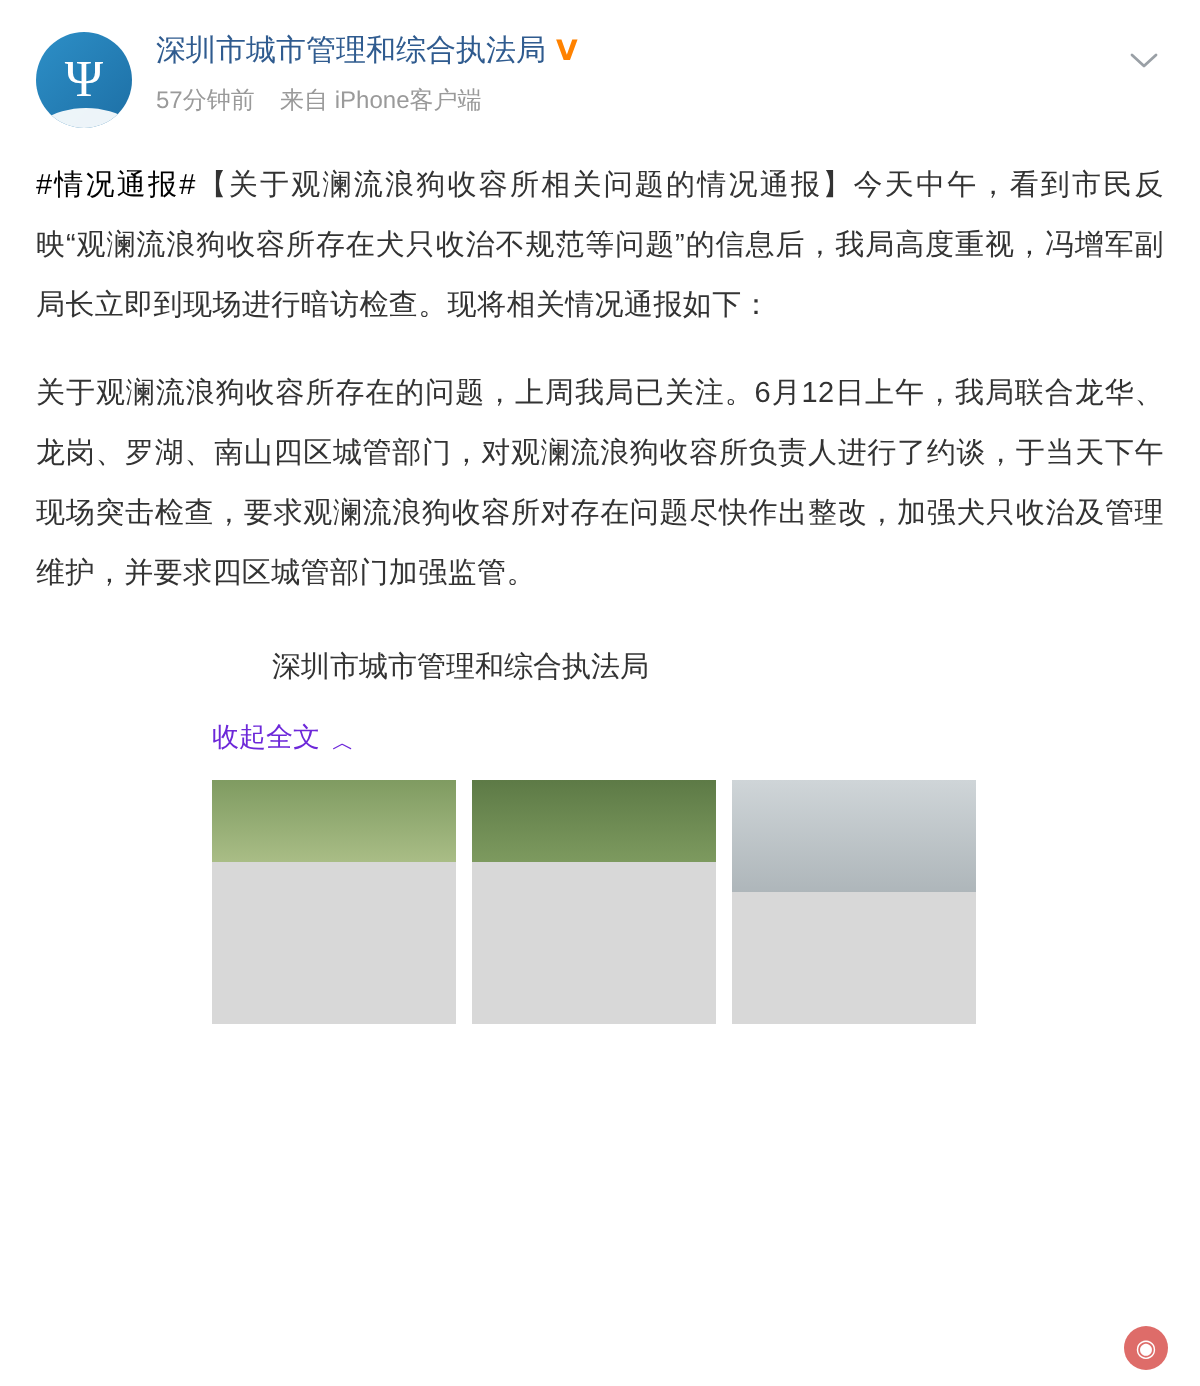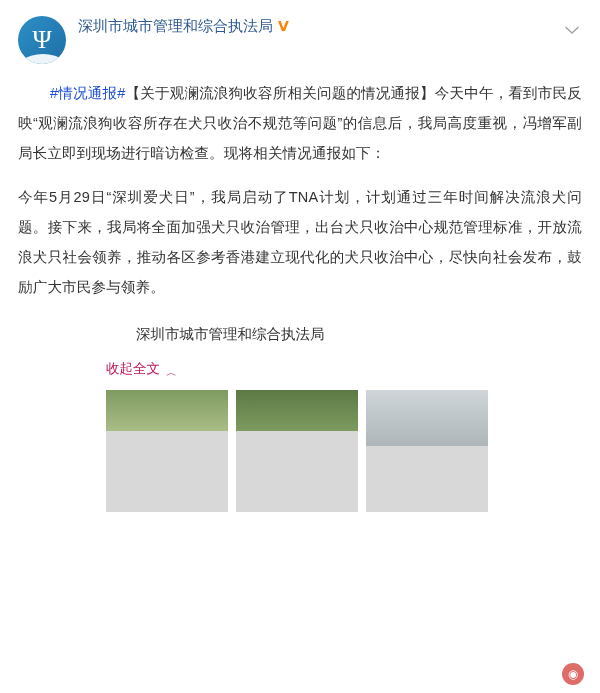--- a/index.html
+++ b/index.html
@@ -111,35 +111,34 @@
     line-height: 30px;
     color: #333333;
     letter-spacing: .2px;
   }
   .content p {
     margin: 0 0 14px 0;
     text-align: justify;
   }
   .content p:last-child { margin-bottom: 0; }
   .topic {
-    color: #1d4ed8;
-    margin-left: 32px;
+    color: #000000;
   }
   .signature {
     margin-top: 18px;
     padding-left: 118px;
     font-size: 14.5px;
     line-height: 28px;
     color: #333333;
   }
   .collapse {
     margin-top: 12px;
     padding-left: 88px;
     font-size: 13.5px;
-    color: #be185d;
+    color: #6d28d9;
     cursor: pointer;
     display: flex;
     align-items: flex-end;
   }
   .collapse .caret {
     margin-left: 6px;
     font-size: 11px;
     line-height: 1;
   }
 
@@ -199,32 +198,38 @@
     <div class="avatar">
       <div class="glyph">Ψ</div>
       <div class="wave"></div>
     </div>
 
     <div class="head-text">
       <div class="name-row">
         <span class="username">深圳市城市管理和综合执法局</span>
         <span class="verified">V</span>
       </div>
+      <div class="meta-row">
+        <span>57分钟前</span>
+        <span class="meta-sep"></span>
+        <span class="meta-source">来自</span>
+        <span class="meta-source">iPhone客户端</span>
+      </div>
     </div>
 
     <div class="chevron">
       <svg width="20" height="20" viewBox="0 0 20 20" aria-hidden="true">
         <path d="M4 7.5 L10 13 L16 7.5" fill="none" stroke="#9aa0a6" stroke-width="1.4" stroke-linecap="round" stroke-linejoin="round"></path>
       </svg>
     </div>
   </div>
 
   <div class="content">
     <p><span class="topic">#情况通报#</span><span>【关于观澜流浪狗收容所相关问题的情况通报】今天中午，看到市民反映“观澜流浪狗收容所存在犬只收治不规范等问题”的信息后，我局高度重视，冯增军副局长立即到现场进行暗访检查。现将相关情况通报如下：</span></p>
-    <p>今年5月29日“深圳爱犬日”，我局启动了TNA计划，计划通过三年时间解决流浪犬问题。接下来，我局将全面加强犬只收治管理，出台犬只收治中心规范管理标准，开放流浪犬只社会领养，推动各区参考香港建立现代化的犬只收治中心，尽快向社会发布，鼓励广大市民参与领养。</p>
+    <p>关于观澜流浪狗收容所存在的问题，上周我局已关注。6月12日上午，我局联合龙华、龙岗、罗湖、南山四区城管部门，对观澜流浪狗收容所负责人进行了约谈，于当天下午现场突击检查，要求观澜流浪狗收容所对存在问题尽快作出整改，加强犬只收治及管理维护，并要求四区城管部门加强监管。</p>
   </div>
 
   <div class="signature">
     <div>深圳市城市管理和综合执法局</div>
   </div>
 
   <div class="collapse">
     <span>收起全文</span>
     <span class="caret">︿</span>
   </div>

